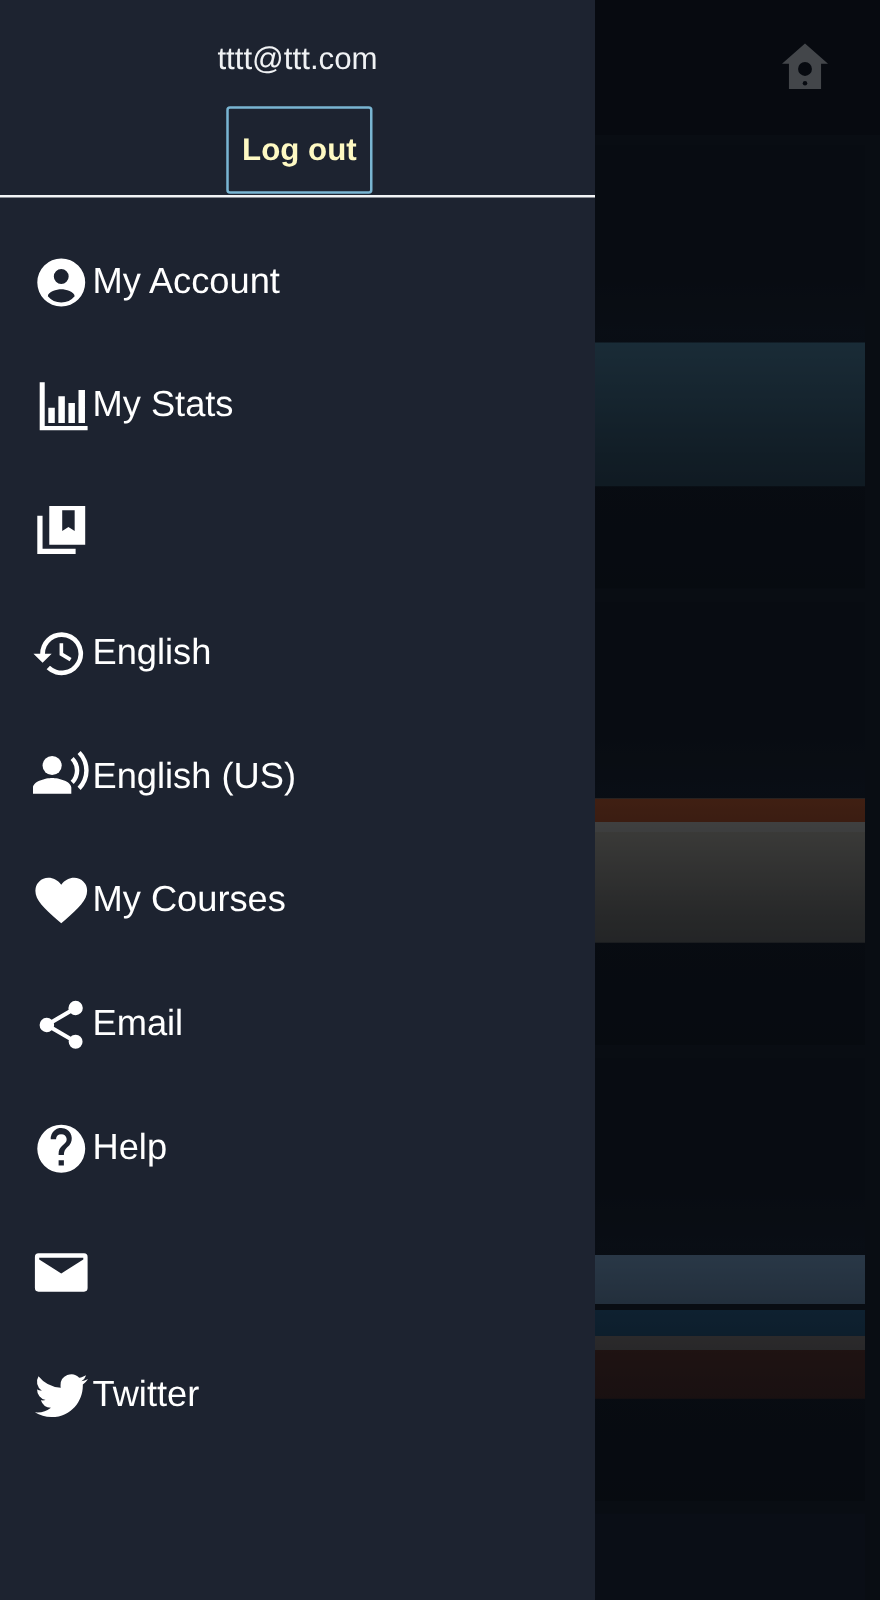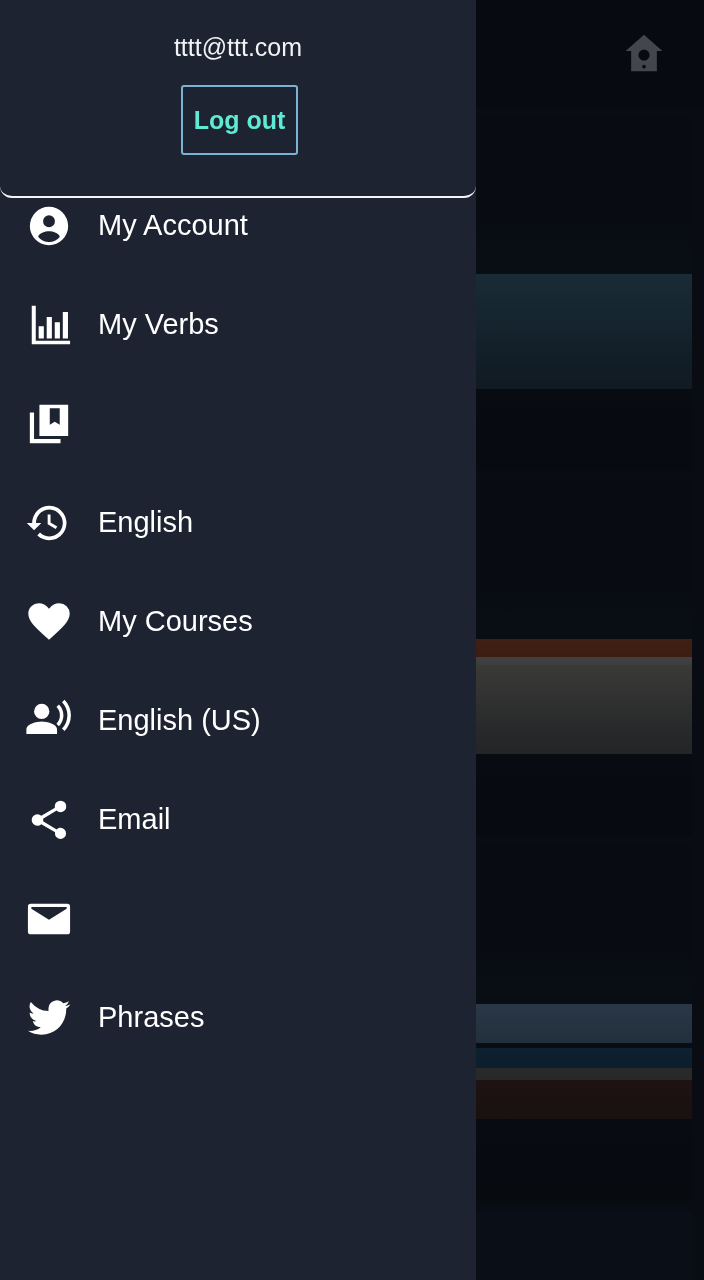--- a/index.html
+++ b/index.html
@@ -86,45 +86,45 @@
     position:absolute; left:476px; top:0; width:228px; height:1280px;
     background:rgba(5,8,13,.62);
   }
 
   
   #drawer {
     position:absolute; left:0; top:0; width:476px; height:1280px;
     background:#1d2330;
   }
   #drawer-header {
-    position:relative; height:198px; border-bottom:2px solid #f2f4f6;border-radius:12px;
+    position:relative; height:158px; border-bottom:2px solid #f2f4f6;
   }
   #account-email {
     position:absolute; top:33px; left:0; width:476px; text-align:center;
     font-size:25px; color:#f0f2f4;
   }
   #logout-button {
     position:absolute; left:181px; top:85px; width:117px; height:70px;
     background:transparent; border:2px solid #79b5d2; border-radius:3px;
-    color:#5eead4; font-family:"Liberation Sans", sans-serif;
+    color:#fef9c3; font-family:"Liberation Sans", sans-serif;
     font-size:25px; font-weight:bold; cursor:pointer;
   }
 
   #nav-list { position:absolute; top:176px; left:0; width:476px; }
   .nav-item {
     position:relative; height:99px; display:flex; align-items:center;
     cursor:pointer;
   }
   .nav-icon {
     width:50px; height:50px; margin-left:24px;
     display:flex; align-items:center; justify-content:center; flex:0 0 auto;
   }
   .nav-icon svg { width:46px; height:46px; fill:#ffffff; }
   .nav-label {
-    margin-left:24px; font-size:29px; color:#ffffff; white-space:nowrap;
+    font-size:29px; color:#ffffff; white-space:nowrap;
   }
 </style>
 </head>
 <body>
 
 <div id="bg-layer">
 
   <div id="card-list">
 
     <div class="course-card">
@@ -185,84 +185,92 @@
       <span class="nav-label">My Account</span>
     </div>
 
     <div class="nav-item">
       <span class="nav-icon">
         <svg viewBox="0 0 24 24">
           <path d="M3 2h2.1v18.2H23V22H3V2z"></path>
           <path d="M6.6 12.6h2.7v6.4H6.6zM10.8 7.8h2.7v11.2h-2.7zM15 10.6h2.7v8.4H15zM19.2 5.2h2.7v13.8h-2.7z"></path>
         </svg>
       </span>
-      <span class="nav-label">My Verbs</span>
+      <span class="nav-label">My Stats</span>
     </div>
 
     <div class="nav-item">
       <span class="nav-icon">
         <svg viewBox="0 0 24 24">
           <path d="M2 6v16h16v-2.2H4.2V6H2z"></path>
           <path d="M7 2v16.2h15V2H7zm10.6 10.4-2.6-1.6-2.6 1.6V3.8h5.2v8.6z"></path>
         </svg>
       </span>
     </div>
 
     <div class="nav-item">
       <span class="nav-icon">
         <svg viewBox="0 0 24 24">
           <path d="M12.2 3a9 9 0 0 0-9 9H.4l3.7 3.7.1.1L8 12H5.2a7 7 0 1 1 2.1 5l-1.4 1.5A9 9 0 1 0 12.2 3z"></path>
           <path d="M11.3 7.6v5l4.2 2.5.8-1.3-3.5-2.1V7.6h-1.5z"></path>
         </svg>
       </span>
       <span class="nav-label">English</span>
-    </div>
-
-    <div class="nav-item">
-      <span class="nav-icon">
-        <svg viewBox="0 0 24 24">
-            <path d="M12 21.2 10.4 19.8C4.8 14.8 1.2 11.6 1.2 7.6A5.4 5.4 0 0 1 6.7 2.2c1.9 0 3.8.9 5.3 2.9 1.5-2 3.4-2.9 5.3-2.9a5.4 5.4 0 0 1 5.5 5.4c0 4-3.6 7.2-9.2 12.2L12 21.2z"></path>
-          </svg>
-      </span>
-      <span class="nav-label">My Courses</span>
     </div>
 
     <div class="nav-item">
       <span class="nav-icon">
         <svg viewBox="0 0 24 24">
           <circle cx="8.2" cy="7" r="4"></circle>
           <path d="M8.2 12.2c-2.7 0-8 1.4-8 4v2.6h16v-2.6c0-2.6-5.3-4-8-4z"></path>
           <path d="M17.2 3.4 15.9 4.7a6.2 6.2 0 0 1 0 8.7l1.3 1.3a8 8 0 0 0 0-11.3z"></path>
           <path d="M20.1.9 18.8 2.2a9.8 9.8 0 0 1 0 13.7l1.3 1.3a11.6 11.6 0 0 0 0-16.3z"></path>
         </svg>
       </span>
       <span class="nav-label">English (US)</span>
     </div>
 
     <div class="nav-item">
       <span class="nav-icon">
         <svg viewBox="0 0 24 24">
+            <path d="M12 21.2 10.4 19.8C4.8 14.8 1.2 11.6 1.2 7.6A5.4 5.4 0 0 1 6.7 2.2c1.9 0 3.8.9 5.3 2.9 1.5-2 3.4-2.9 5.3-2.9a5.4 5.4 0 0 1 5.5 5.4c0 4-3.6 7.2-9.2 12.2L12 21.2z"></path>
+          </svg>
+      </span>
+      <span class="nav-label">My Courses</span>
+    </div>
+
+    <div class="nav-item">
+      <span class="nav-icon">
+        <svg viewBox="0 0 24 24">
           <path d="M18 16.1c-.8 0-1.5.3-2 .8l-7.1-4.2c.1-.3.1-.5.1-.7s0-.5-.1-.7L16 7.1c.5.5 1.2.8 2 .8a3 3 0 1 0-3-3c0 .3 0 .5.1.7L8 9.8a3 3 0 1 0 0 4.4l7.2 4.2c-.1.2-.1.4-.1.6a2.9 2.9 0 1 0 2.9-2.9z"></path>
         </svg>
       </span>
       <span class="nav-label">Email</span>
     </div>
 
+    <div class="nav-item">
+      <span class="nav-icon">
+        <svg viewBox="0 0 24 24">
+          <path d="M12 2a10 10 0 1 0 0 20 10 10 0 0 0 0-20zm1.1 17h-2.2v-2.2h2.2V19zm2.3-8.5-1 1c-.8.8-1.3 1.5-1.3 3.1h-2.2v-.5c0-1.6.5-2.3 1.3-3.1l1.4-1.4a2.1 2.1 0 0 0-1.6-3.6A2.2 2.2 0 0 0 9.8 8H7.6a4.4 4.4 0 1 1 7.8 2.5z"></path>
+        </svg>
+      </span>
+      <span class="nav-label">Help</span>
+    </div>
 
     <div class="nav-item">
       <span class="nav-icon">
         <svg viewBox="0 0 24 24">
           <path d="M21.5 4h-19A1.5 1.5 0 0 0 1 5.5v13A1.5 1.5 0 0 0 2.5 20h19a1.5 1.5 0 0 0 1.5-1.5v-13A1.5 1.5 0 0 0 21.5 4zm-.3 2.6-9.2 5.8-9.2-5.8V5.8h18.4v.8z"></path>
         </svg>
       </span>
     </div>
 
     <div class="nav-item">
       <span class="nav-icon">
         <svg viewBox="0 0 24 24">
           <path d="M23 4.9c-.8.4-1.7.6-2.6.8a4.6 4.6 0 0 0 2-2.5c-.9.5-1.9.9-2.9 1.1a4.5 4.5 0 0 0-7.8 3.1c0 .4 0 .7.1 1A12.9 12.9 0 0 1 2.5 3.6a4.5 4.5 0 0 0 1.4 6.1c-.8 0-1.5-.2-2-.6a4.5 4.5 0 0 0 3.6 4.5c-.7.2-1.4.2-2 .1a4.5 4.5 0 0 0 4.2 3.1 9.1 9.1 0 0 1-6.7 1.9 12.8 12.8 0 0 0 7 2c8.4 0 13-7 13-13v-.6c.9-.6 1.6-1.4 2.2-2.3z"></path>
         </svg>
       </span>
-      <span class="nav-label">Phrases</span>
+      <span class="nav-label">Twitter</span>
     </div>
 
   </div>
 </nav>
 
 </body></html>

